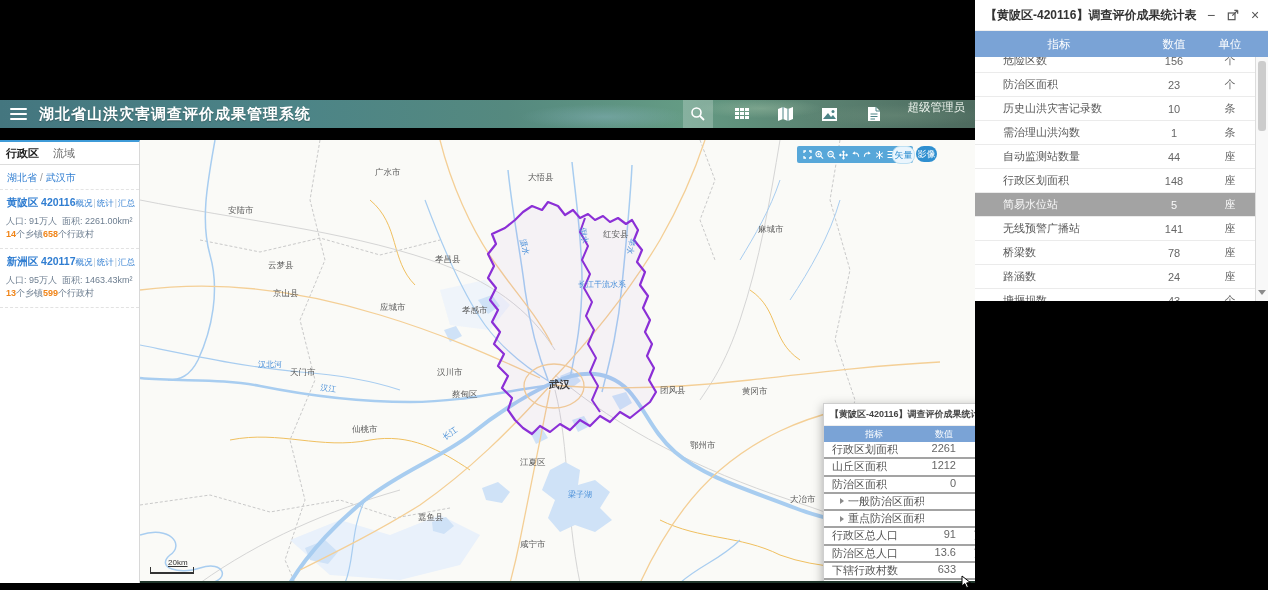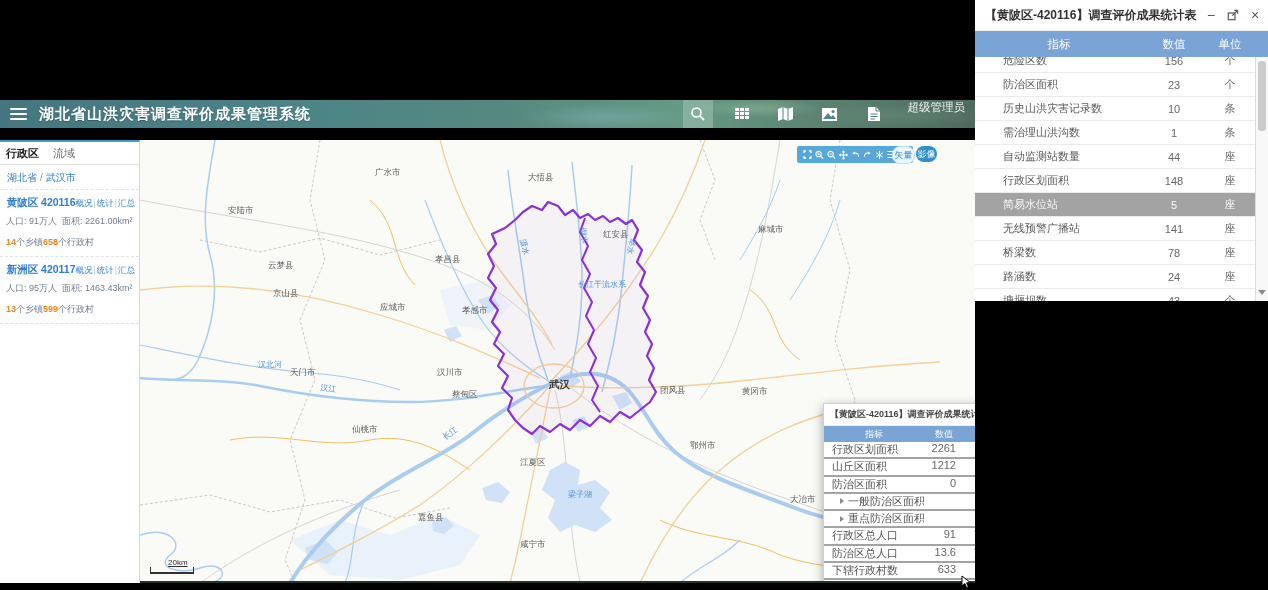--- a/index.html
+++ b/index.html
@@ -32,21 +32,21 @@
   #crumb{font-size:10px;padding:6px 0 4px 7px;border-bottom:1px dashed #e4e4e4;white-space:nowrap;}
   #crumb a{color:#2f7dd1;text-decoration:none;cursor:pointer;}
   #crumb .sep{color:#999;margin:0 3px;}
   .dcard{padding:6px 4px 7px 6px;border-bottom:1px dashed #e2e2e2;}
   .dtitle{display:flex;justify-content:flex-end;align-items:baseline;white-space:nowrap;overflow:hidden;}
   .dname{color:#2f7dd1;font-weight:bold;font-size:10.5px;cursor:pointer;}
   .dlinks{font-size:8.5px;color:#2f7dd1;white-space:nowrap;}
   .dlinks span{cursor:pointer;}
   .dlinks .bar{color:#b9c6d2;margin:0 1px;cursor:default;}
   .dmeta{font-size:9px;color:#6d7e90;margin-top:5px;white-space:nowrap;}
-  .dmeta2{font-size:9px;color:#6d7e90;margin-top:8px;white-space:nowrap;}
+  .dmeta2{font-size:9px;color:#6d7e90;margin-top:0;white-space:nowrap;}
   .dmeta2 b{color:#f08519;font-weight:bold;}
 
   
   #map{left:140px;top:140px;width:835px;height:443px;background:#fafaf7;overflow:hidden;cursor:grab;}
   #mapsvg{position:absolute;left:0;top:0;}
   text.ml-g{font-size:8.5px;fill:#5c5c5c;}
   text.ml-c{font-size:10.5px;fill:#3a3a3a;font-weight:bold;}
   text.ml-b{font-size:8px;fill:#4a90d9;}
   #mapBottomLine{left:140px;top:581px;width:835px;height:2px;background:#20362b;}
 

